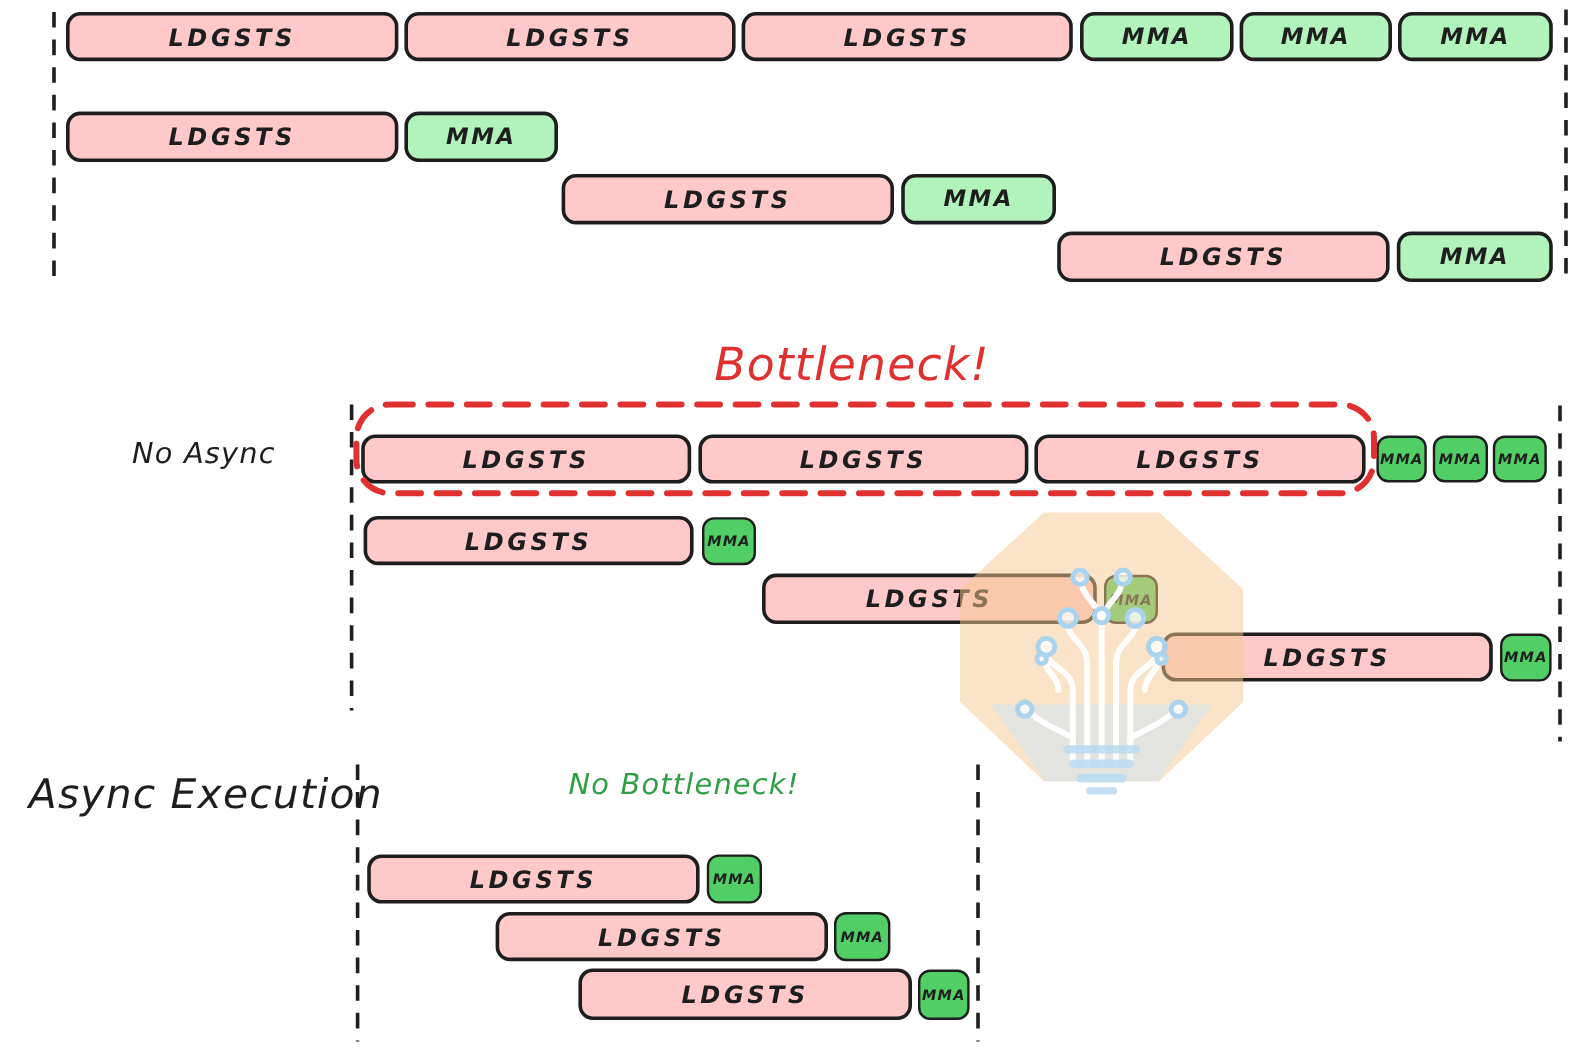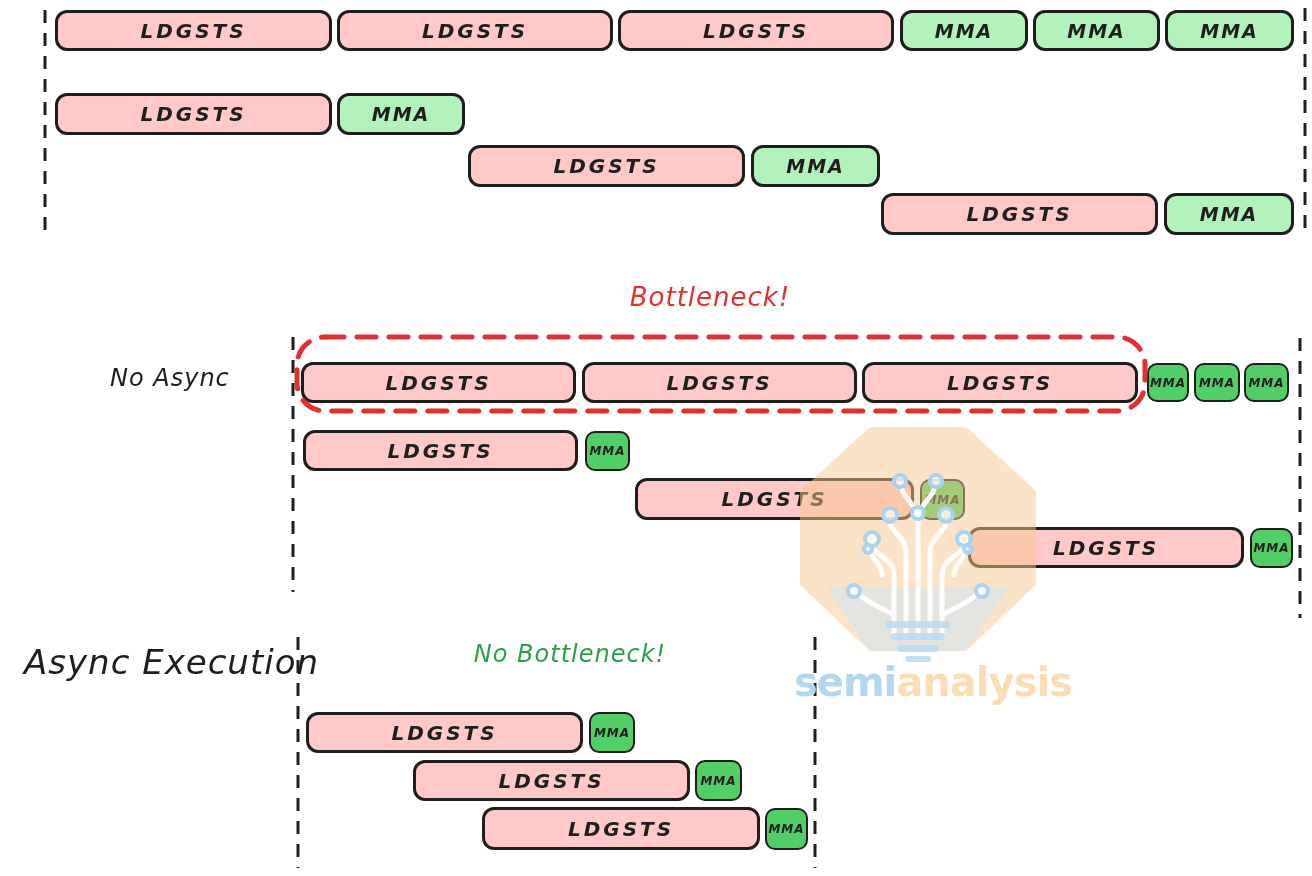--- a/index.html
+++ b/index.html
@@ -15,21 +15,21 @@
     font-style:italic;color:var(--stroke);
     white-space:nowrap;overflow:hidden;font-weight:bold;
   }
   .ldg{background:var(--pink_fill);border-radius:12px;font-size:20px;letter-spacing:3px;}
   .mma{background:var(--light_green_fill);border-radius:12px;font-size:19px;letter-spacing:2px;}
   .mma2{background:var(--green_fill);border-radius:10px;font-size:12px;letter-spacing:1px;border-width:2.5px;}
   .hand-label{
     position:absolute;font-style:italic;color:var(--stroke);
     font-size:24px;letter-spacing:1px;white-space:nowrap;
   }
-  .red-text{color:var(--red);font-size:26px;}
+  .red-text{color:var(--red);font-size:38px;}
   .green-text{color:var(--green_text);}
   #guides-svg{position:absolute;inset:0;width:1312px;height:876px;pointer-events:none;}
   .guide-line{stroke:var(--stroke);stroke-width:3;stroke-dasharray:13 10;fill:none;}
   .bottleneck-rect{stroke:var(--red);stroke-width:5;stroke-dasharray:19 13;fill:none;stroke-linecap:round;}
   #watermark{position:absolute;left:794px;top:425px;width:250px;height:270px;pointer-events:none;}
   #watermark svg{position:absolute;left:4px;top:0;}
   #brand{
     position:absolute;left:0;top:234px;width:250px;text-align:center;
     font-weight:bold;font-size:40px;letter-spacing:-1px;white-space:nowrap;
   }
@@ -128,17 +128,14 @@
         <circle cx="170" cy="124" r="4"></circle>
       </g>
 
       <g fill="#bcdcf2" opacity="0.9">
         <rect x="88" y="196" width="64" height="7" rx="3.5"></rect>
         <rect x="93" y="208" width="54" height="7" rx="3.5"></rect>
         <rect x="99" y="220" width="42" height="7" rx="3.5"></rect>
         <rect x="107" y="231" width="26" height="6" rx="3"></rect>
       </g>
     </svg>
-    <div id="brand">
-      <span class="b1">semi</span><span class="b2">analysis</span>
-    </div>
   </div>
 </div>
 
 </body></html>

